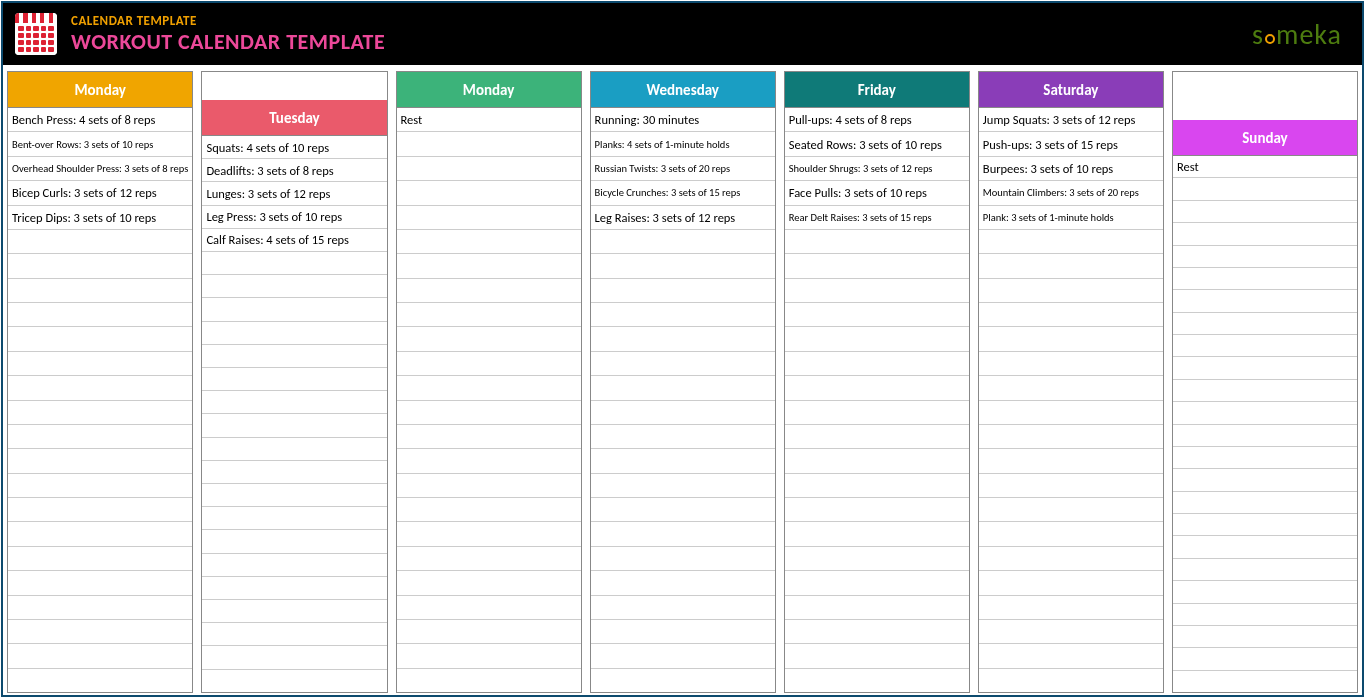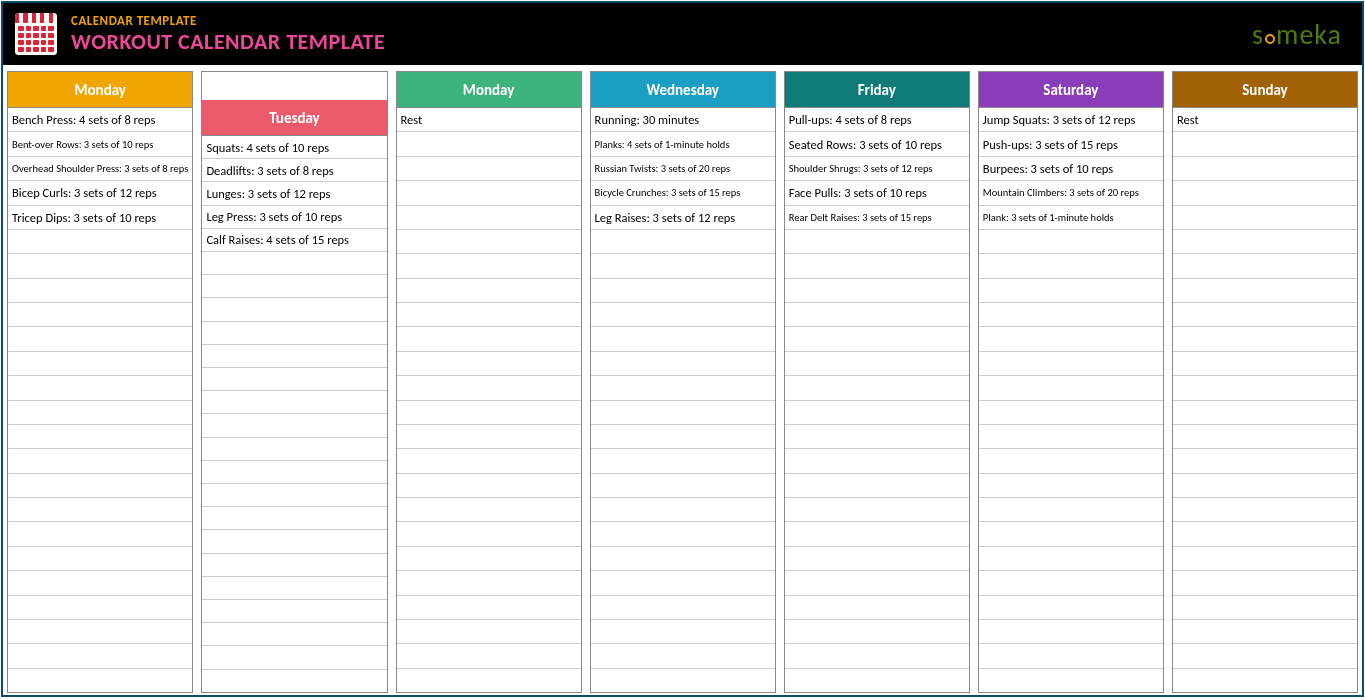--- a/index.html
+++ b/index.html
@@ -333,21 +333,21 @@
           <div class="cell"></div>
           <div class="cell"></div>
           <div class="cell"></div>
           <div class="cell"></div>
           <div class="cell"></div>
           <div class="cell"></div>
           <div class="cell"></div>
         </div>
       </div>
       <div class="col">
-        <div class="col-header" style="background: #a16207;">Sunday</div>
+        <div class="col-header" style="background: #d946ef; margin-top: 48px;">Sunday</div>
         <div class="col-body">
           <div class="cell">Rest</div>
           <div class="cell"></div>
           <div class="cell"></div>
           <div class="cell"></div>
           <div class="cell"></div>
           <div class="cell"></div>
           <div class="cell"></div>
           <div class="cell"></div>
           <div class="cell"></div>

